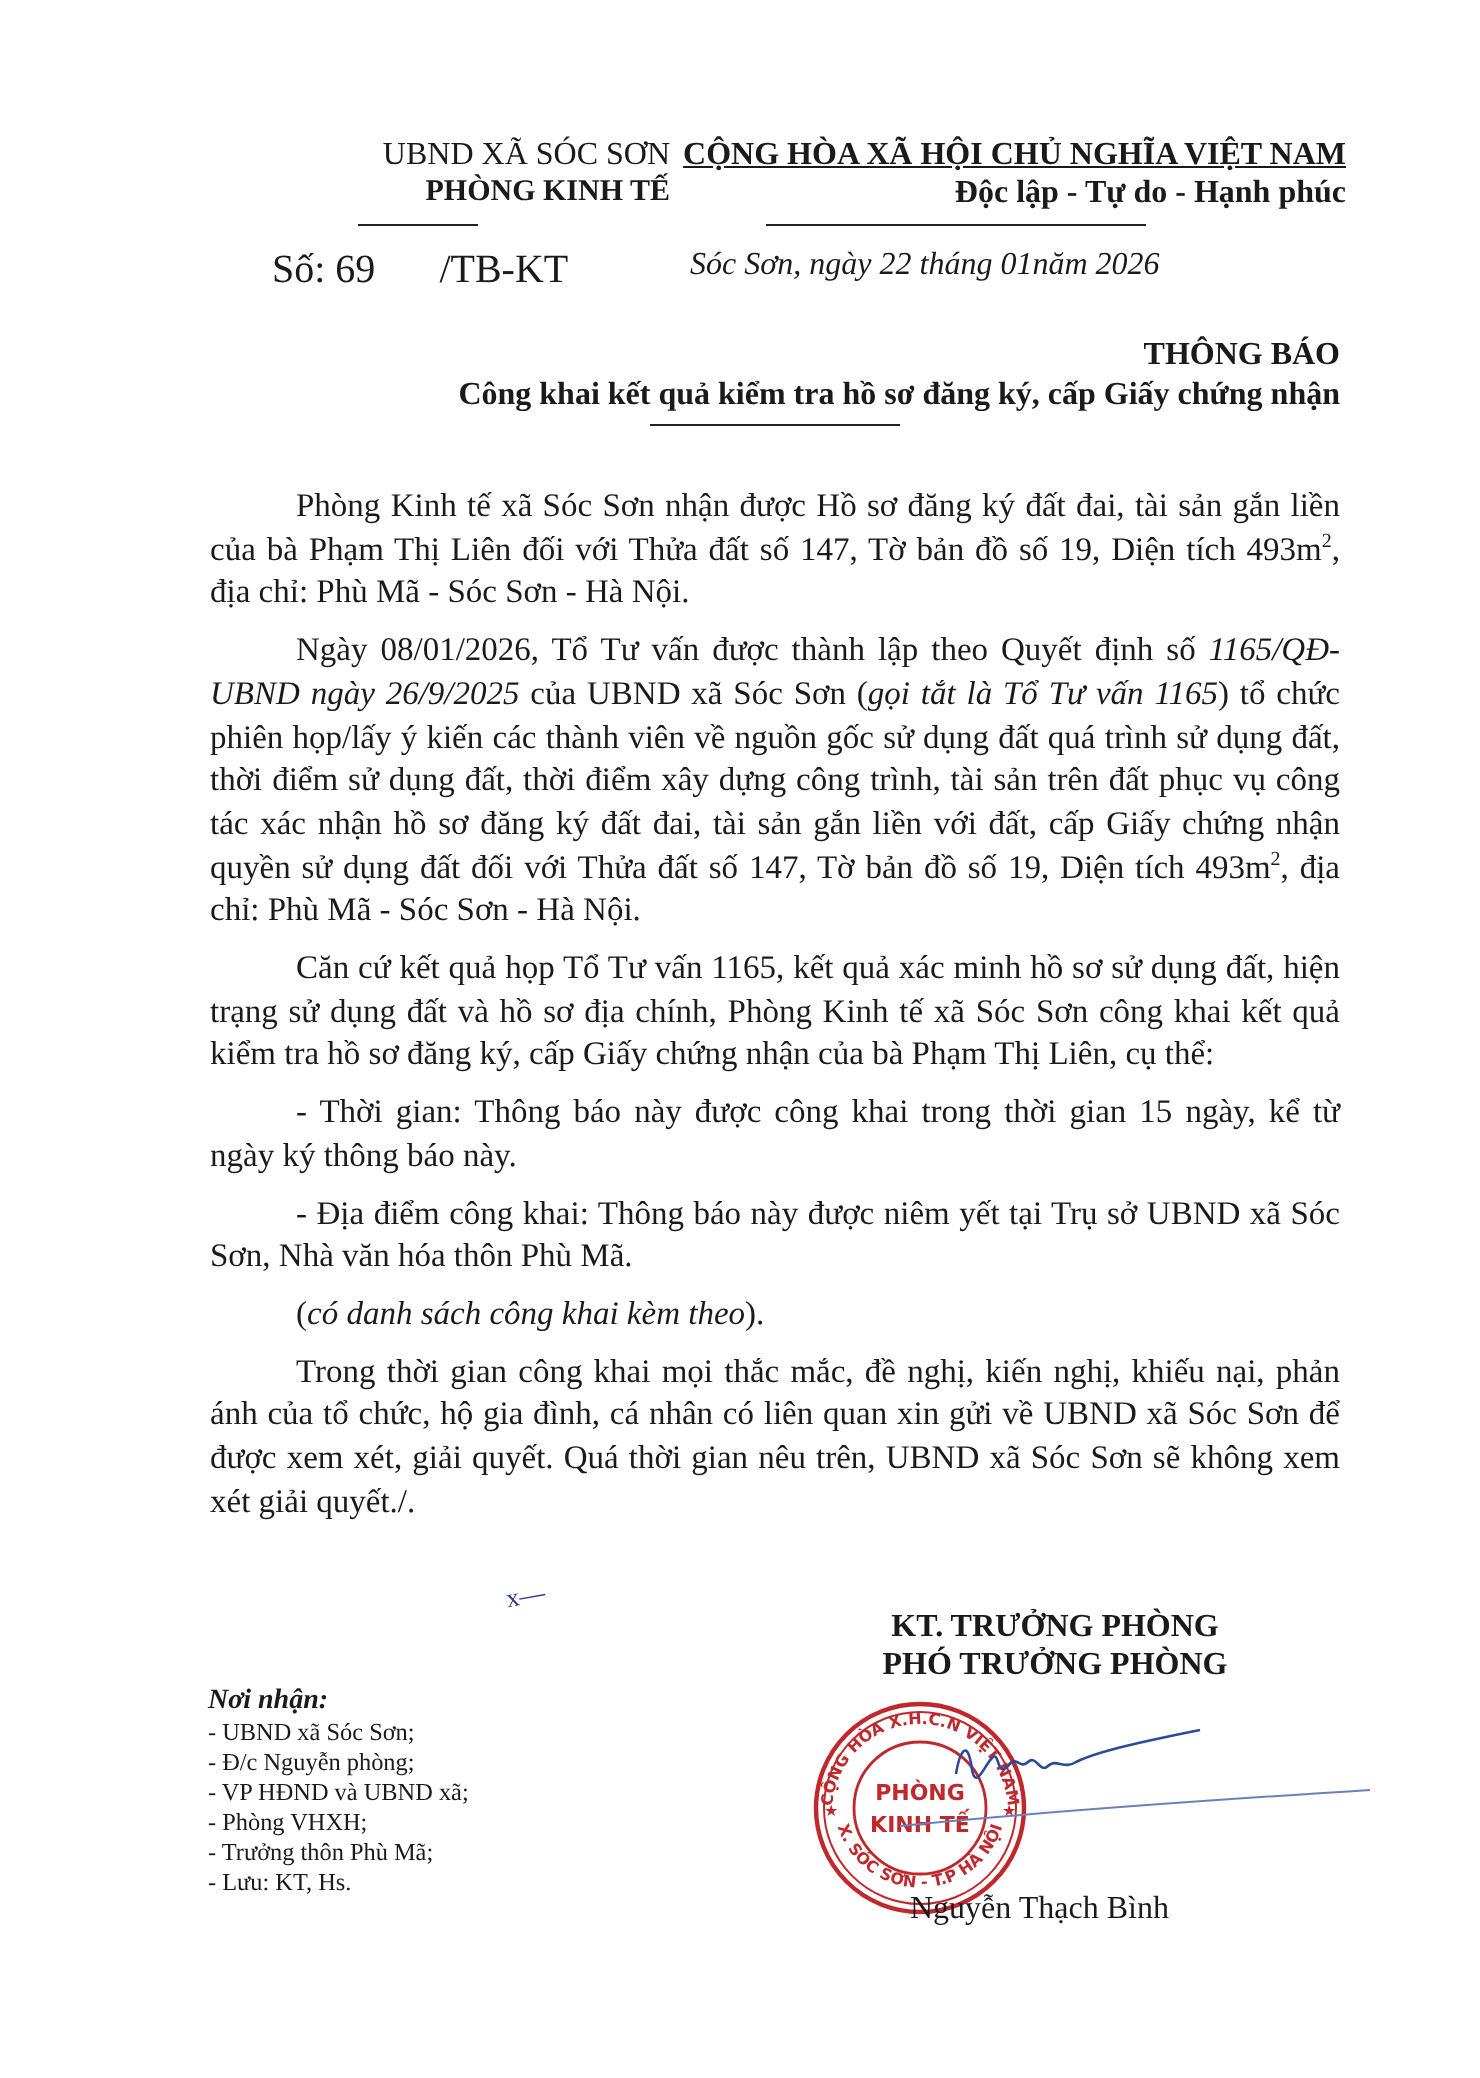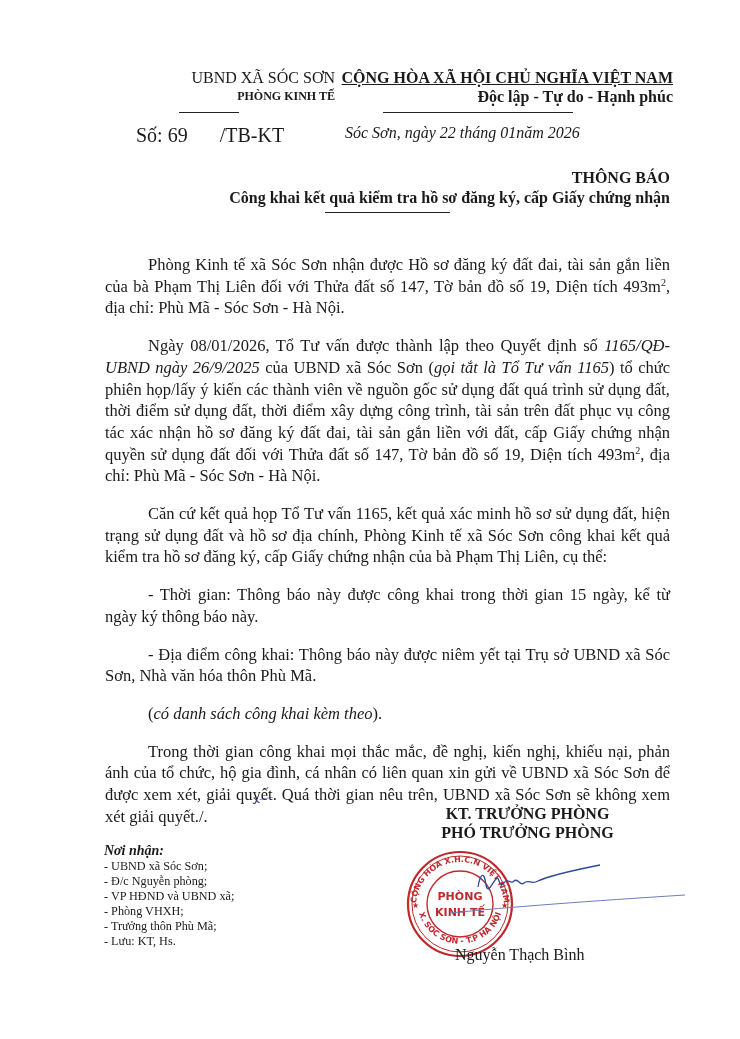--- a/index.html
+++ b/index.html
@@ -6,33 +6,33 @@
   body {
     width: 740px; height: 1039px; position: relative; overflow: hidden;
     font-family: "Liberation Serif", "DejaVu Serif", serif;
     color: #1a1a1a;
   }
   .abs { position: absolute; }
   .center { text-align: right; }
   .hdr-left { left: 105px; width: 230px; top: 68px; }
   .hdr-right { left: 318px; width: 355px; top: 68px; }
   .hdr-left .l1 { font-size: 16px; line-height: 19px; }
-  .hdr-left .l2 { font-size: 12px; line-height: 19px; font-weight: bold; }
+  .hdr-left .l2 { font-size: 15px; line-height: 19px; font-weight: bold; }
   .hdr-right .l1 { font-size: 16px; line-height: 19px; font-weight: bold; white-space: nowrap; text-decoration: underline; }
   .hdr-right .l2 { font-size: 16px; line-height: 19px; font-weight: bold; }
   .uline-left { left: 179px; top: 112px; width: 60px; height: 1px; background: #222; }
   .uline-right { left: 383px; top: 112px; width: 190px; height: 1px; background: #222; }
   .so { left: 136px; top: 124px; font-size: 20px; white-space: nowrap; }
   .so .gap { display: inline-block; width: 32px; }
   .date { left: 345px; top: 124px; font-size: 16px; font-style: italic; white-space: nowrap; }
   .title { left: 105px; width: 565px; top: 168px; font-size: 16px; font-weight: bold; line-height: 20px; }
   .title-rule { left: 325px; top: 212px; width: 125px; height: 1px; background: #222; }
 
   .body-text { left: 105px; width: 565px; top: 238px; font-size: 16.5px; line-height: 21.7px; text-align: justify; }
-  .body-text p { margin: 16px 0 7px 0; text-indent: 43px; }
+  .body-text p { margin: 4px 0 7px 0; text-indent: 43px; }
   .body-text p.last { margin-bottom: 0; }
   .body-text i { font-style: italic; }
   sup { font-size: 10px; line-height: 0; vertical-align: super; }
 
   .tick { left: 253px; top: 790px; font-size: 13px; color: #2a3d8a; transform: rotate(-10deg); }
 
   .recipients { left: 104px; top: 843px; font-size: 12.2px; line-height: 15px; }
   .recipients .head { font-weight: bold; font-style: italic; font-size: 14px; line-height: 16px; }
 
   .sign { left: 405px; width: 245px; top: 804px; font-size: 16px; font-weight: bold; line-height: 19px; text-align: center; }

